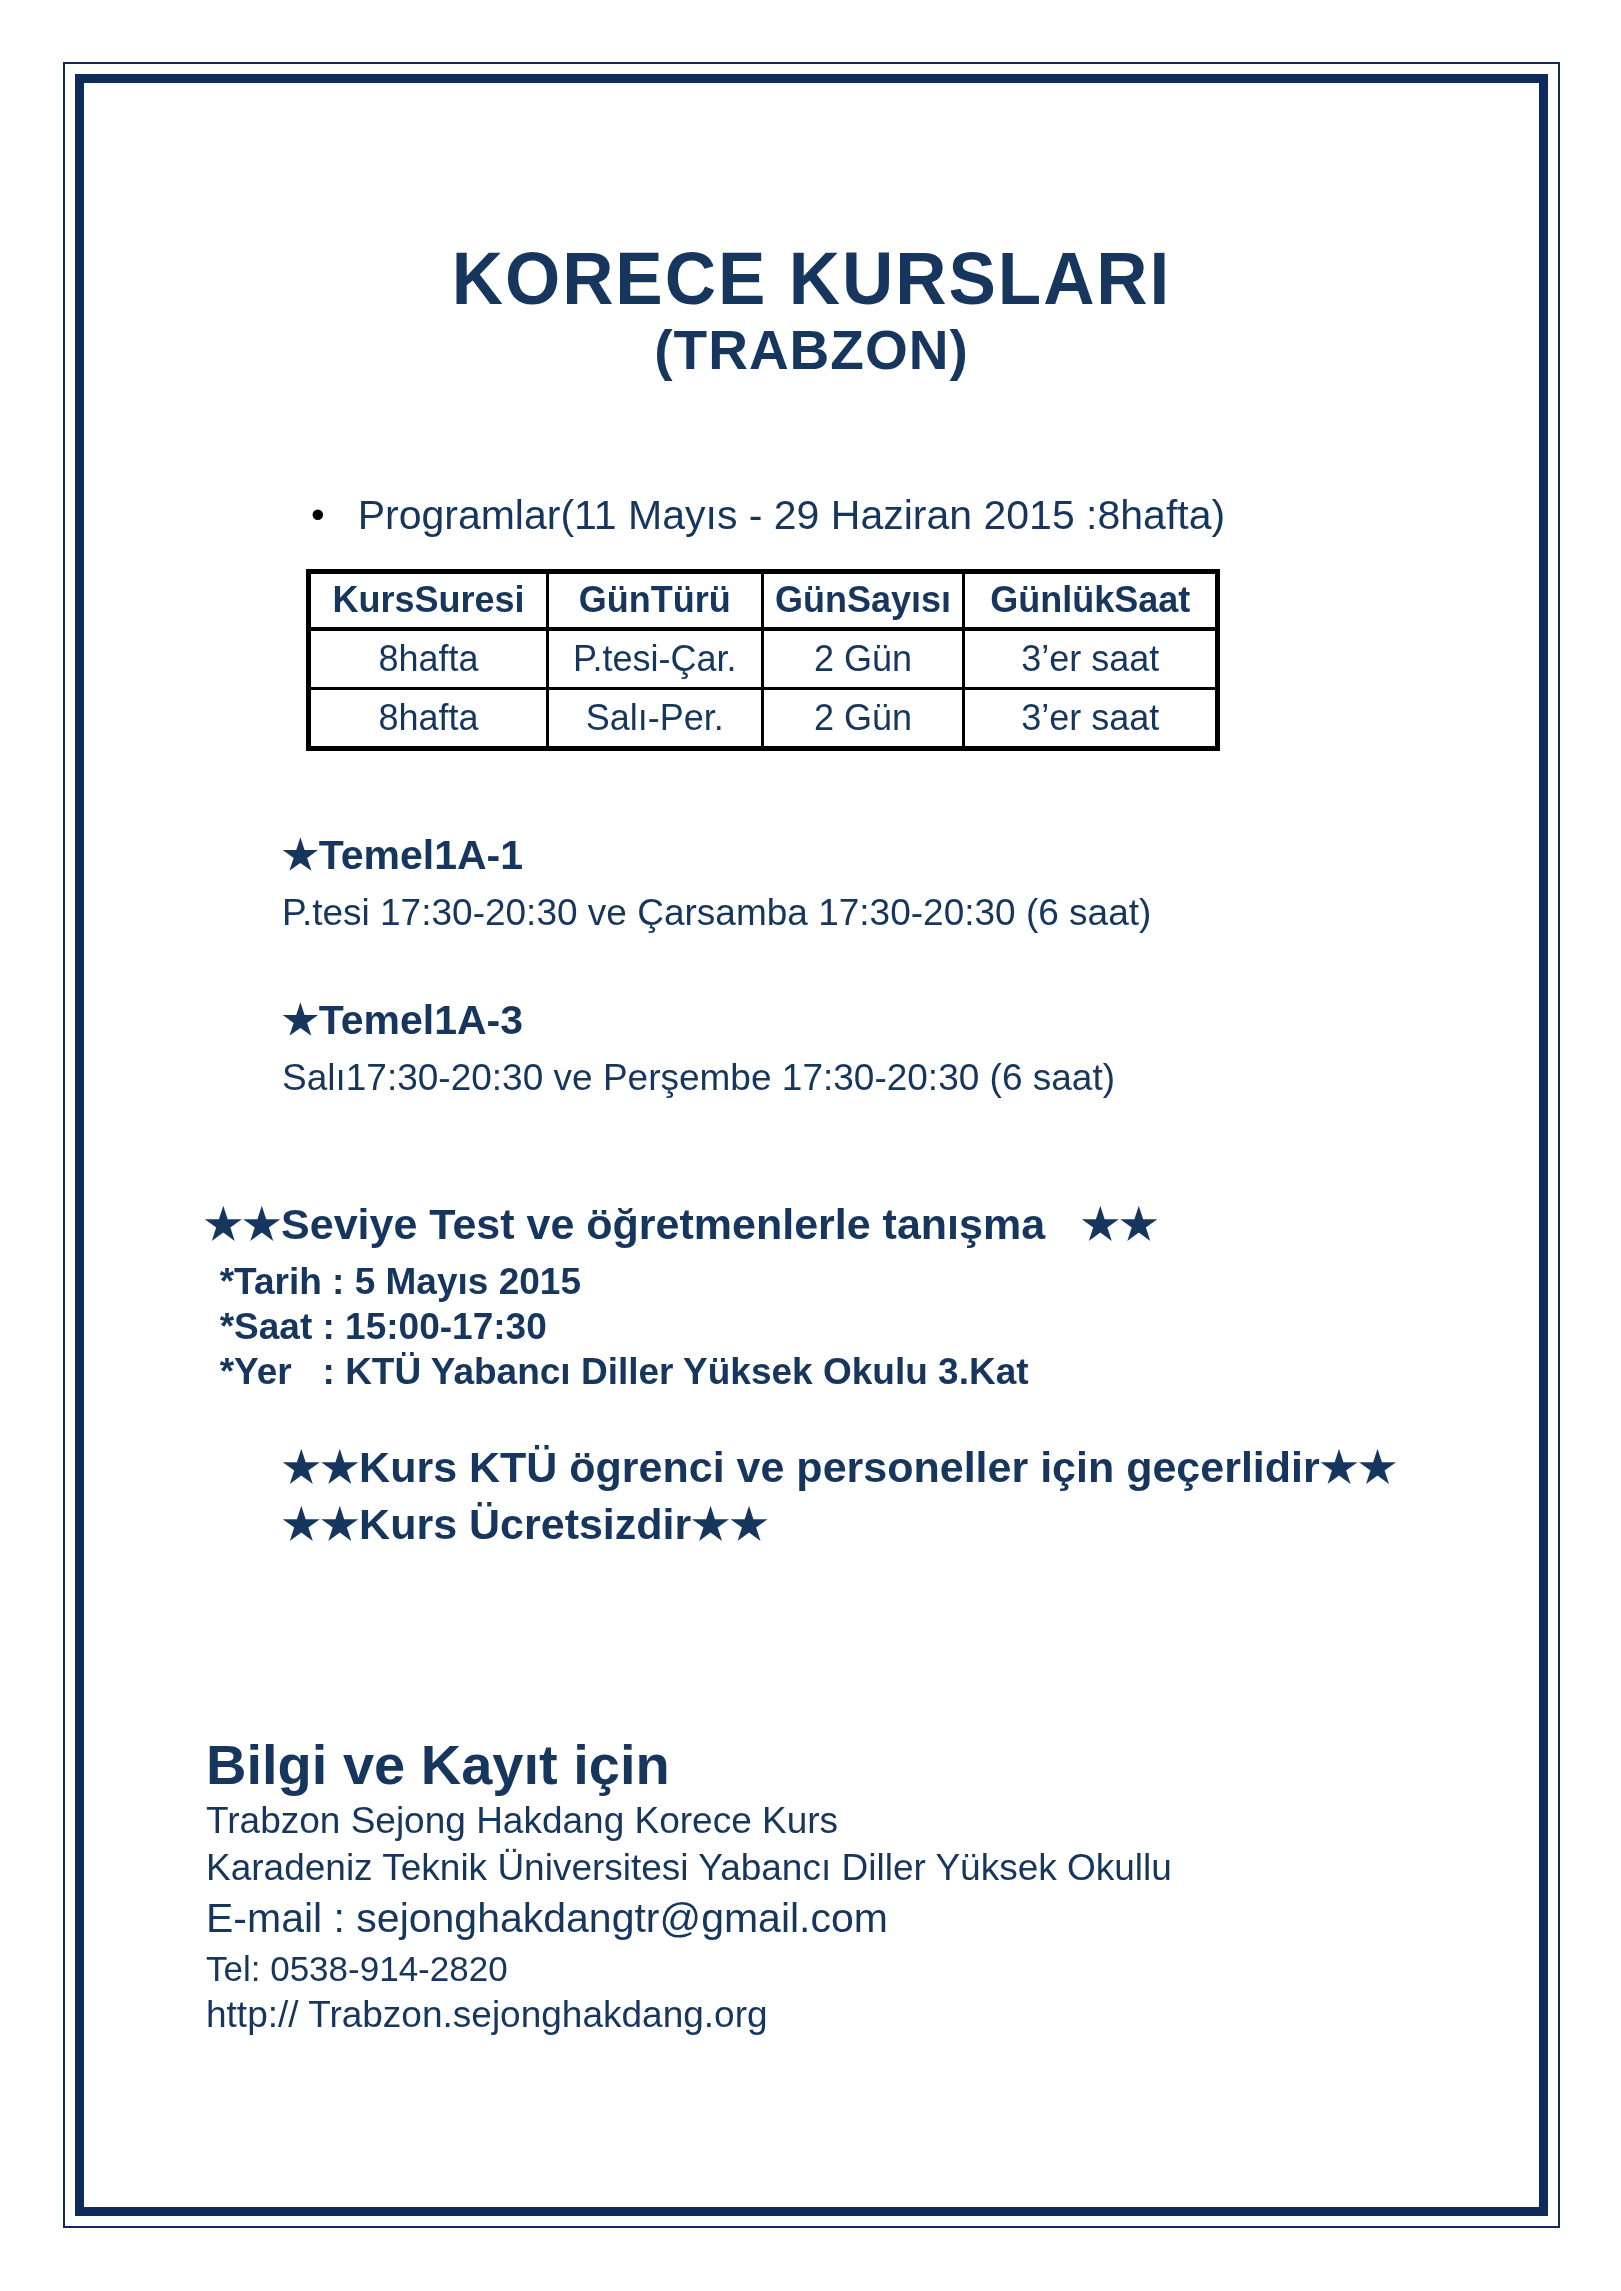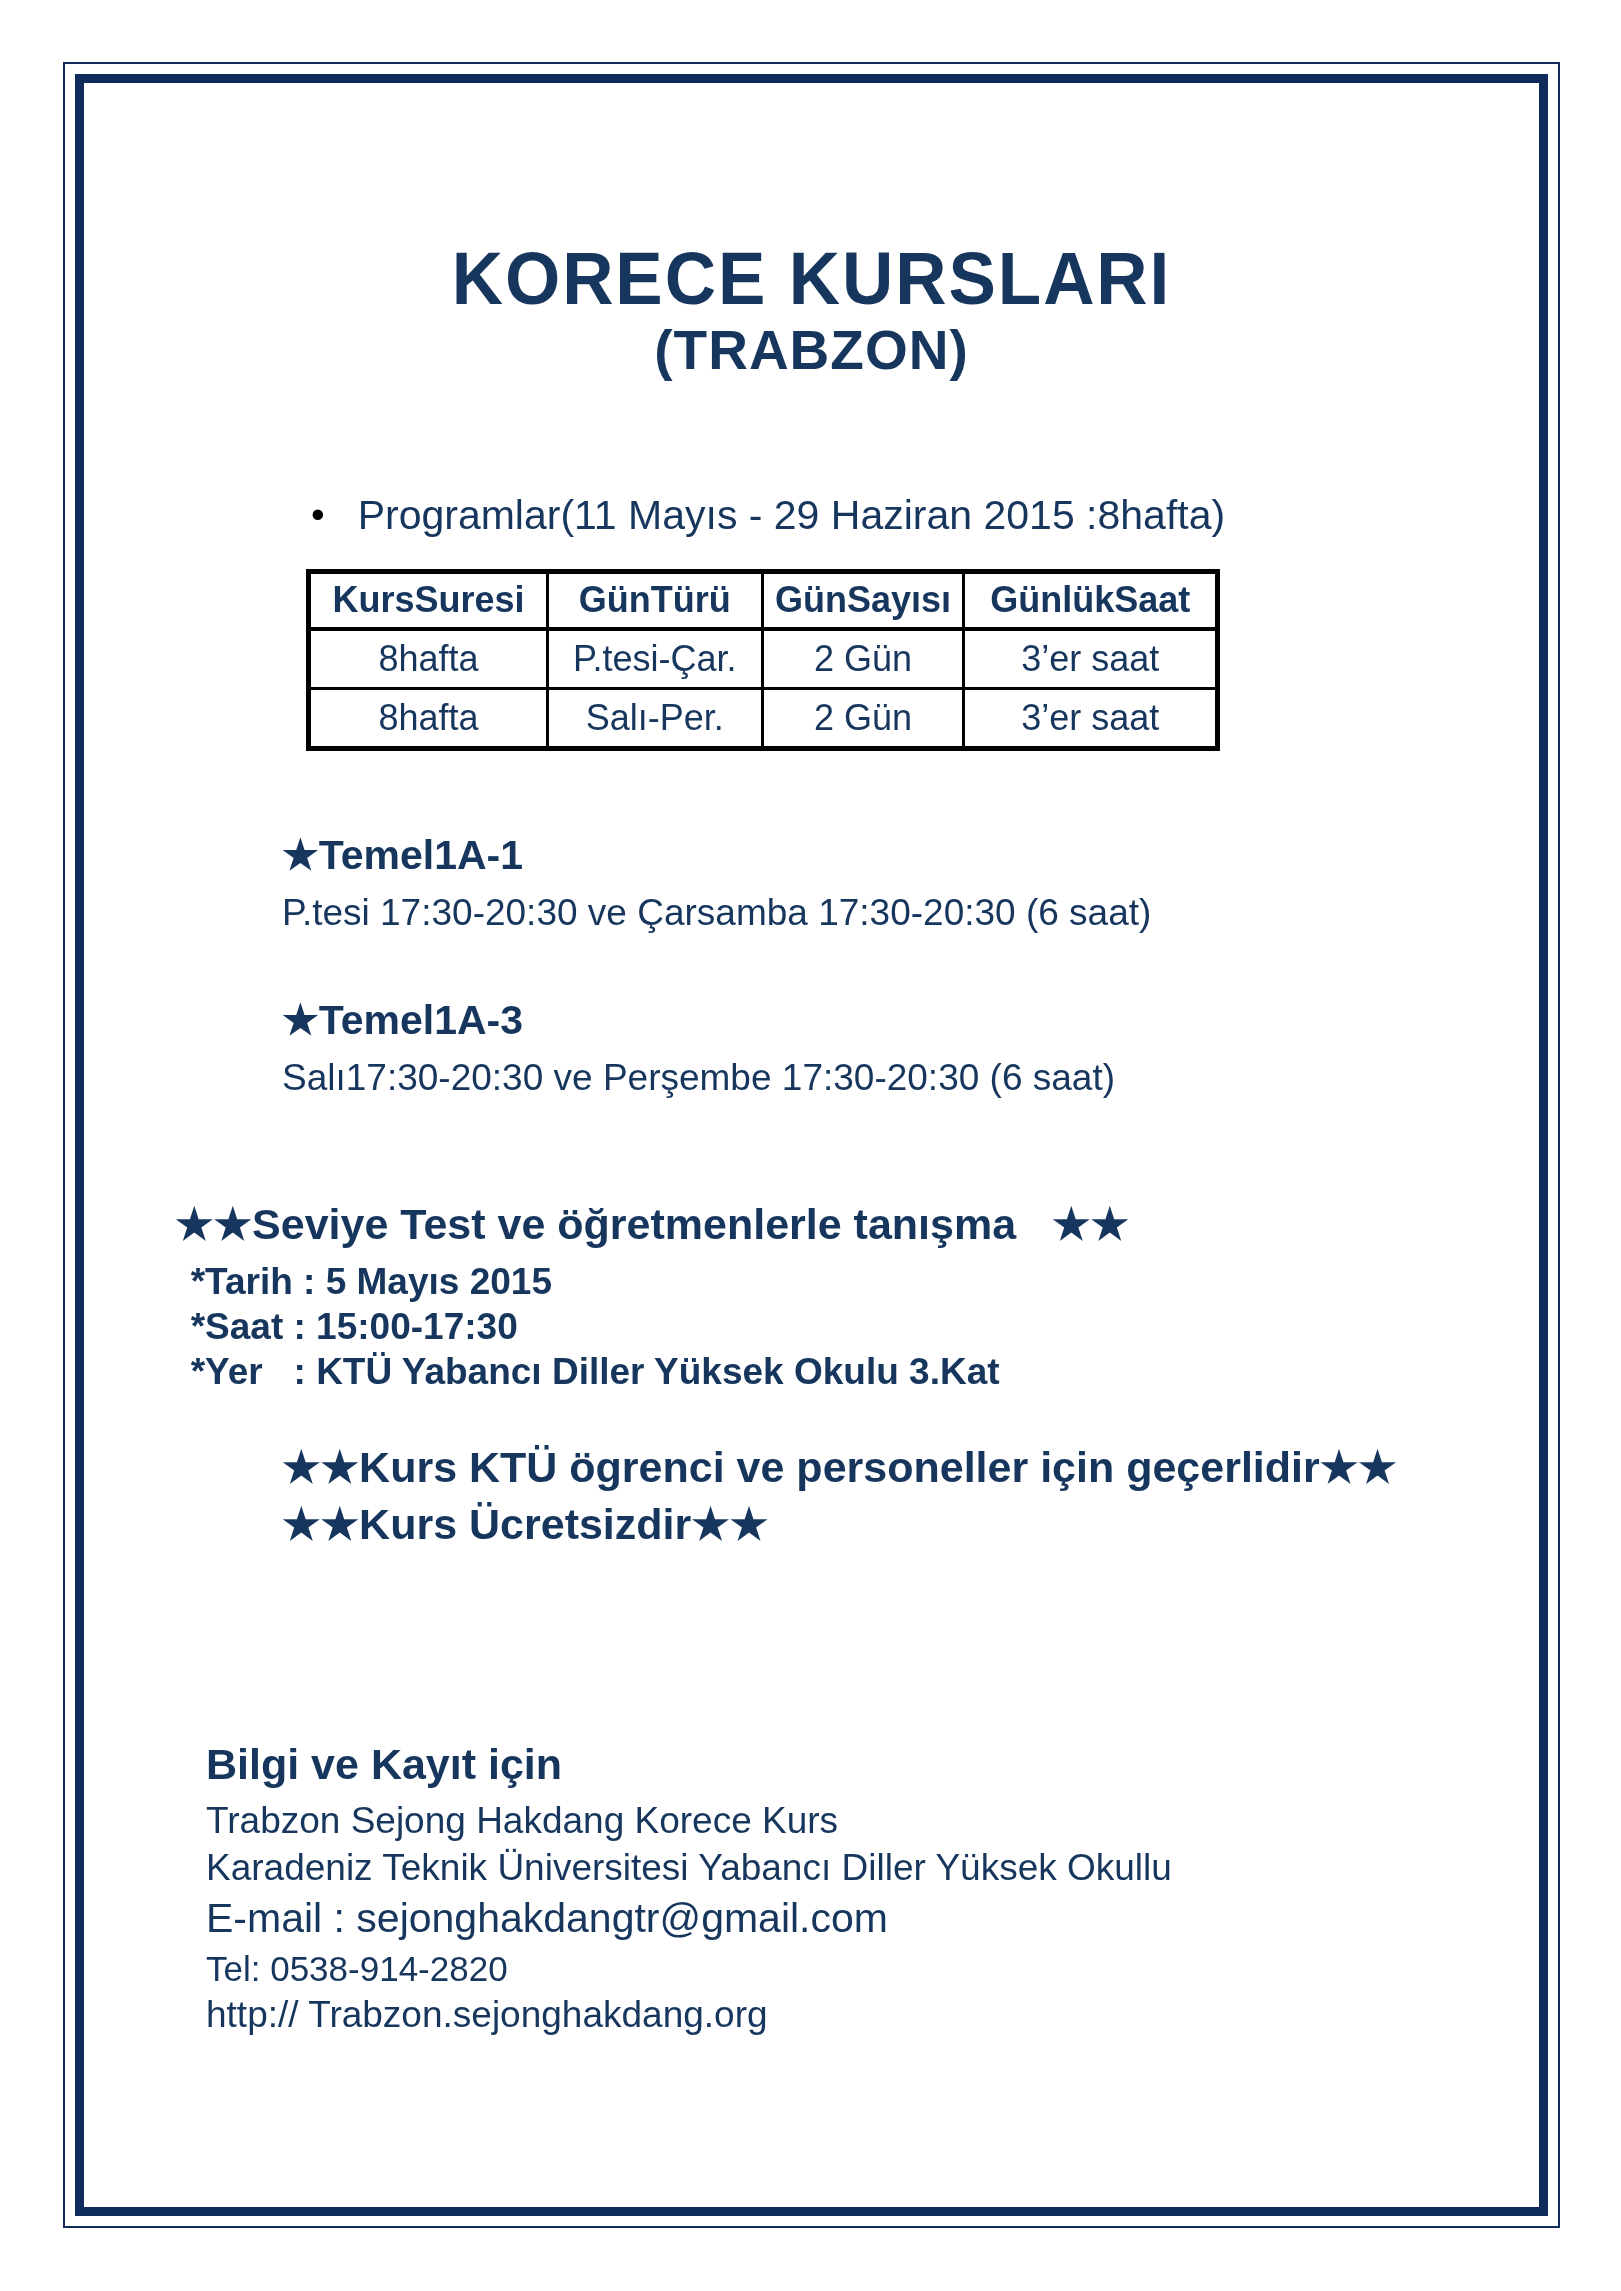--- a/index.html
+++ b/index.html
@@ -72,33 +72,33 @@
   table.schedule th { font-weight: 700; height: 57px; border-bottom-width: 4.9px; }
   table.schedule td { height: 60px; font-weight: 400; }
   .col-1 { width: 26.3%; } .col-2 { width: 23.6%; } .col-3 { width: 22.2%; } .col-4 { width: 27.9%; }
 
   .course-section { margin-left: 198px; }
   .course-1 { margin-top: 80px; }
   .course-2 { margin-top: 61px; }
   .course-title { font-size: 41px; font-weight: 700; line-height: 49px; margin-top: 13px; }
   .course-schedule { font-size: 37px; line-height: 45px; margin-top: 9.8px; }
 
-  .placement-section { margin-left: 91px; margin-top: 98px; }
+  .placement-section { margin-left: 120px; margin-top: 98px; }
   .placement-heading { font-size: 43px; font-weight: 700; line-height: 53px; white-space: pre-wrap; }
   .placement-line {
     font-size: 37px; font-weight: 700; line-height: 45px;
     margin-left: 15.7px; white-space: pre-wrap;
   }
   .placement-lines { margin-top: 7.8px; }
 
   .notes-section { margin-left: 198px; margin-top: 45px; }
   .note-line { font-size: 43px; font-weight: 700; line-height: 57px; white-space: pre-wrap; }
 
   .contact-section { margin-left: 122px; margin-top: 184px; }
-  .contact-heading { font-size: 43px; font-weight: 700; line-height: 55px; }
+  .contact-heading { font-size: 56px; font-weight: 700; line-height: 55px; }
   .contact-org { font-size: 37px; line-height: 47px; margin-top: 5.9px; }
   .contact-univ { font-size: 37px; line-height: 47px; }
   .contact-email { font-size: 41px; line-height: 55px; }
   .contact-phone { font-size: 35px; line-height: 45px; }
   .contact-web { font-size: 37px; line-height: 47px; }
 </style>
 </head>
 <body>
 
 <div class="page">

